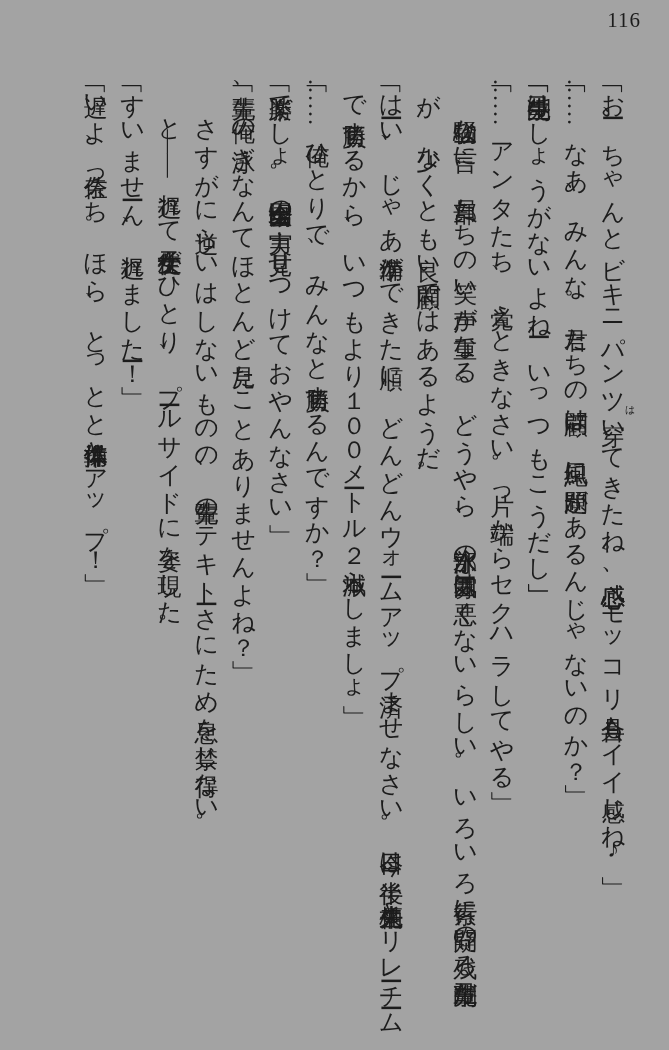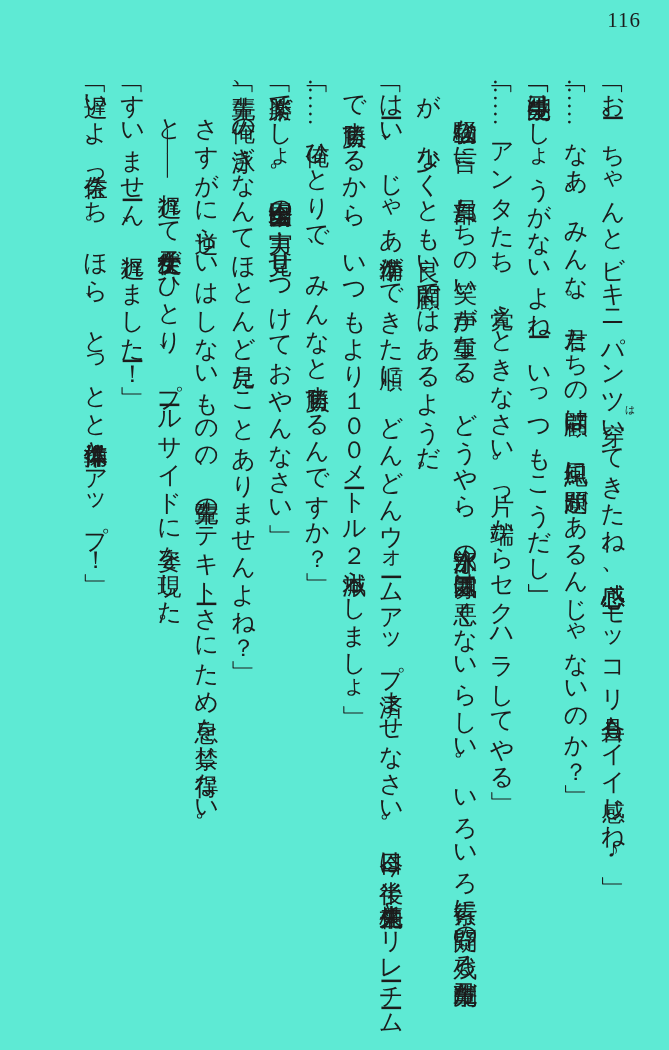--- a/index.html
+++ b/index.html
@@ -10,21 +10,21 @@
     width: 669px;
     height: 1050px;
     background: #fefefe;
     position: relative;
     overflow: hidden;
     font-family: "Liberation Serif", "DejaVu Serif", serif;
   }
   .page {
     position: absolute;
     inset: 0;
-    background: #5eead4;
+    background: #a3a3a3;
   }
   .page-number {
     position: absolute;
     top: 8px;
     right: 28px;
     font-size: 21px;
     letter-spacing: 1px;
     color: #1c1c1c;
   }
   .text-body {

